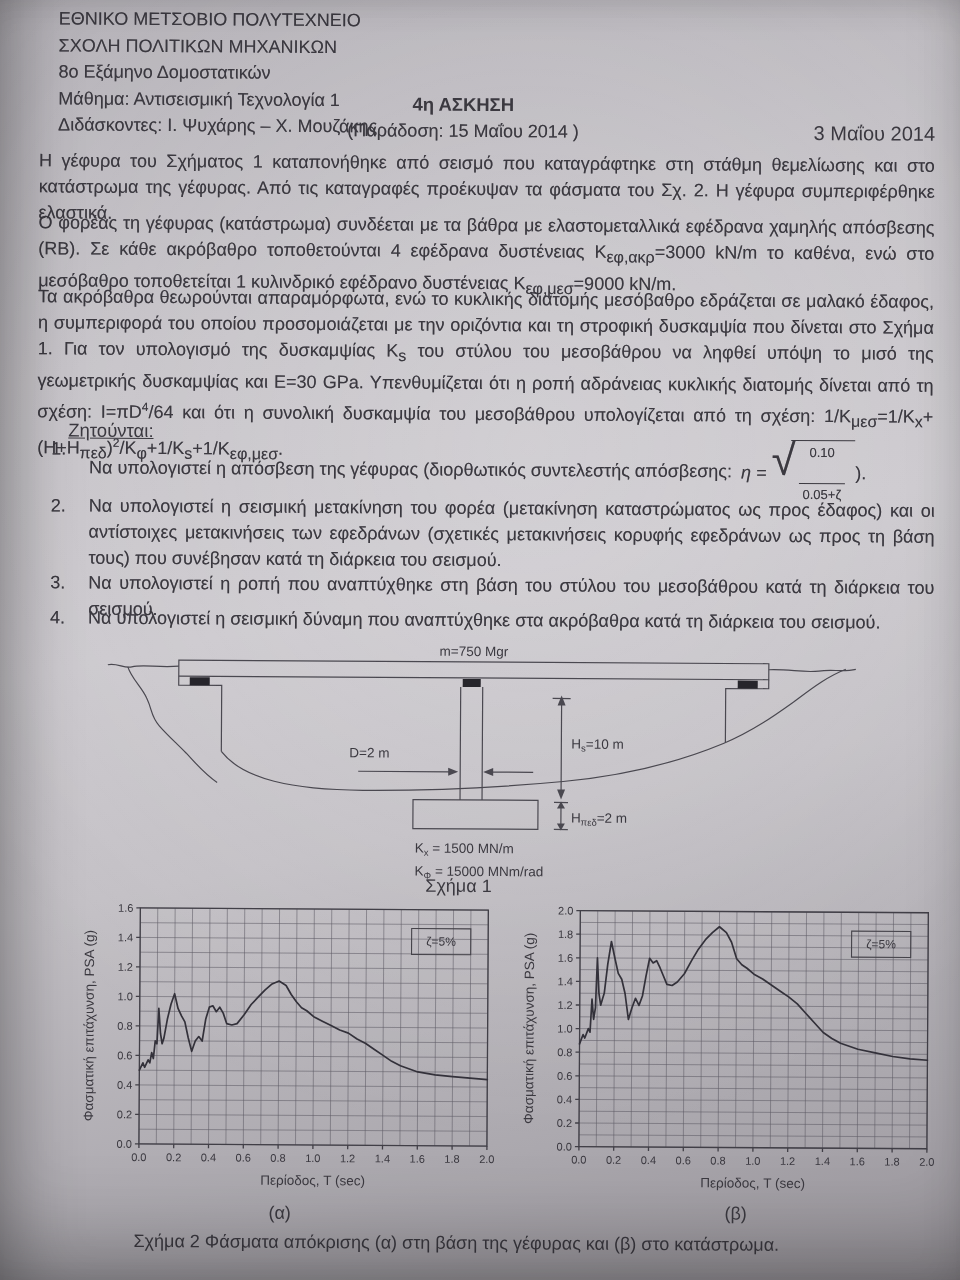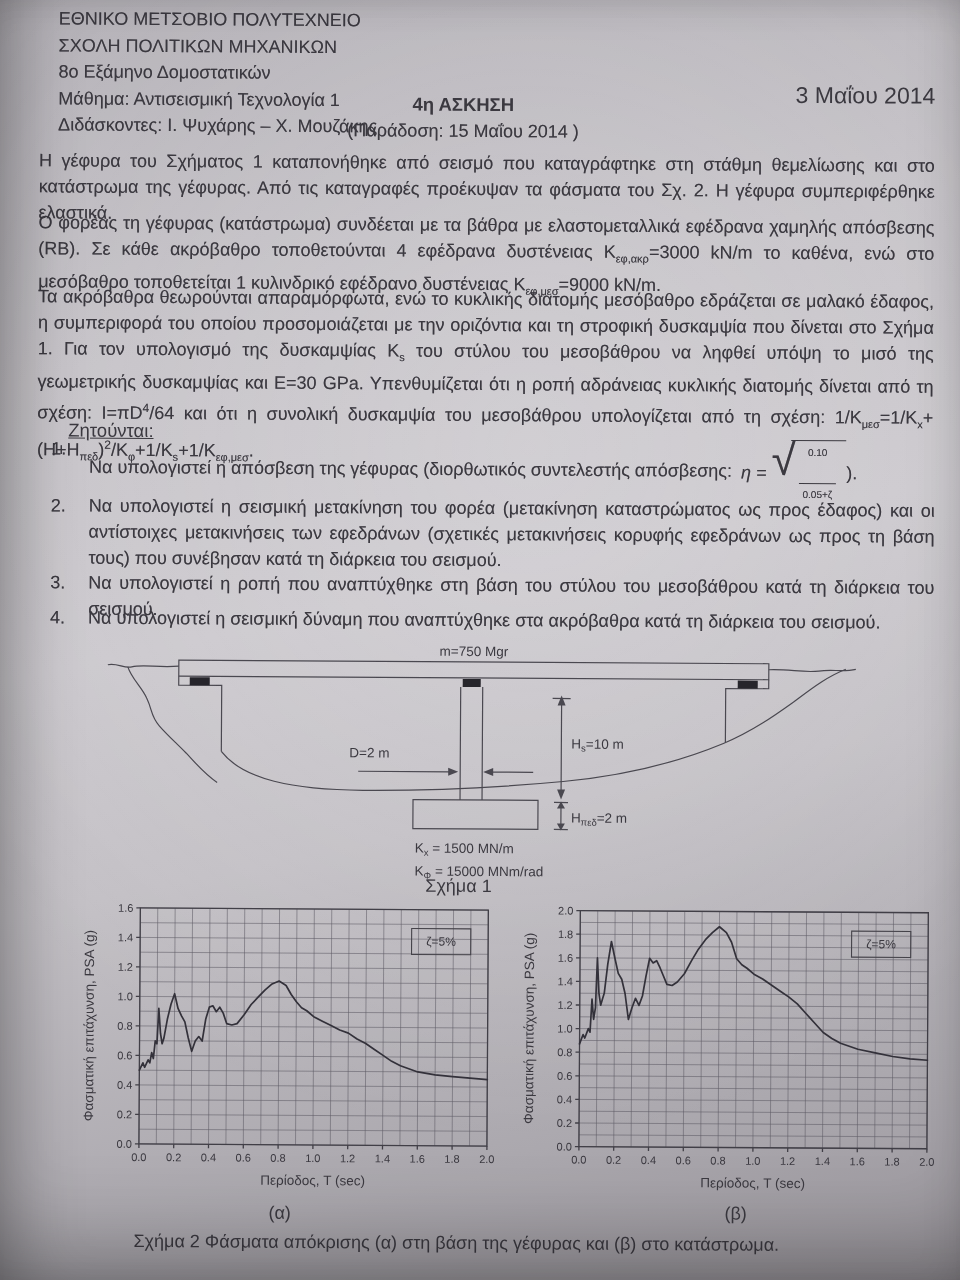--- a/index.html
+++ b/index.html
@@ -12,36 +12,36 @@
   }
   .sheet{position:absolute;inset:0;transform:rotate(0.35deg);}
   .abs{position:absolute;}
   .vignette{position:absolute;inset:0;pointer-events:none;
     box-shadow:inset 46px 0 70px -34px rgba(0,0,0,0.30),
                inset -18px 0 50px -30px rgba(0,0,0,0.18),
                inset 0 -70px 90px -40px rgba(0,0,0,0.28),
                inset 0 26px 50px -40px rgba(0,0,0,0.12);}
   .txt{font-size:18px;line-height:26px;text-shadow:0 0 0.5px rgba(59,57,64,0.5);}
   header div{font-size:18px;line-height:26.5px;}
-  .date{font-size:23px;}
+  .date{font-size:20px;margin-top:40px;}
   .center{left:0;width:920px;text-align:center;}
   .doc-title{font-weight:bold;font-size:18.5px;}
   .para{left:36px;width:896px;text-align:justify;margin:0;}
-  sub{font-size:11px;}
+  sub{font-size:16px;}
   sup{font-size:12px;}
   .tasks-heading{text-decoration:underline;font-size:18.5px;}
   .item{left:50px;width:884px;display:flex;}
   .item-num{width:24px;flex:0 0 24px;}
   .item-body{flex:1;text-align:justify;padding-left:14px;}
   .eq{display:inline-flex;align-items:center;vertical-align:middle;margin-left:4px;}
   .eq-lhs{font-style:italic;margin-right:5px;}
   .sqrt{display:inline-flex;align-items:flex-start;}
   .sqrt-sign{font-size:44px;line-height:0.82;font-weight:300;margin-top:2px;}
   .sqrt-body{border-top:1.7px solid #3b3940;margin-left:-5px;padding:3px 10px 0 8px;}
-  .frac{display:inline-block;font-size:10px;line-height:18px;text-align:center;}
+  .frac{display:inline-block;font-size:13px;line-height:18px;text-align:center;}
   .fnum{display:block;padding:0 8px 2px;}
   .fden{display:block;border-top:1.5px solid #3b3940;padding:2px 4px 0;margin-top:19px;}
   
   .fl{fill:none;stroke:#4a4850;stroke-width:1.2;}
   .pad{fill:#26252b;stroke:none;}
   .ah{fill:#4a4850;stroke:none;}
   .ftext{font-size:13.5px;fill:#3b3940;}
   .fsub{font-size:9.5px;}
   .fig-caption{font-size:18px;}
   

